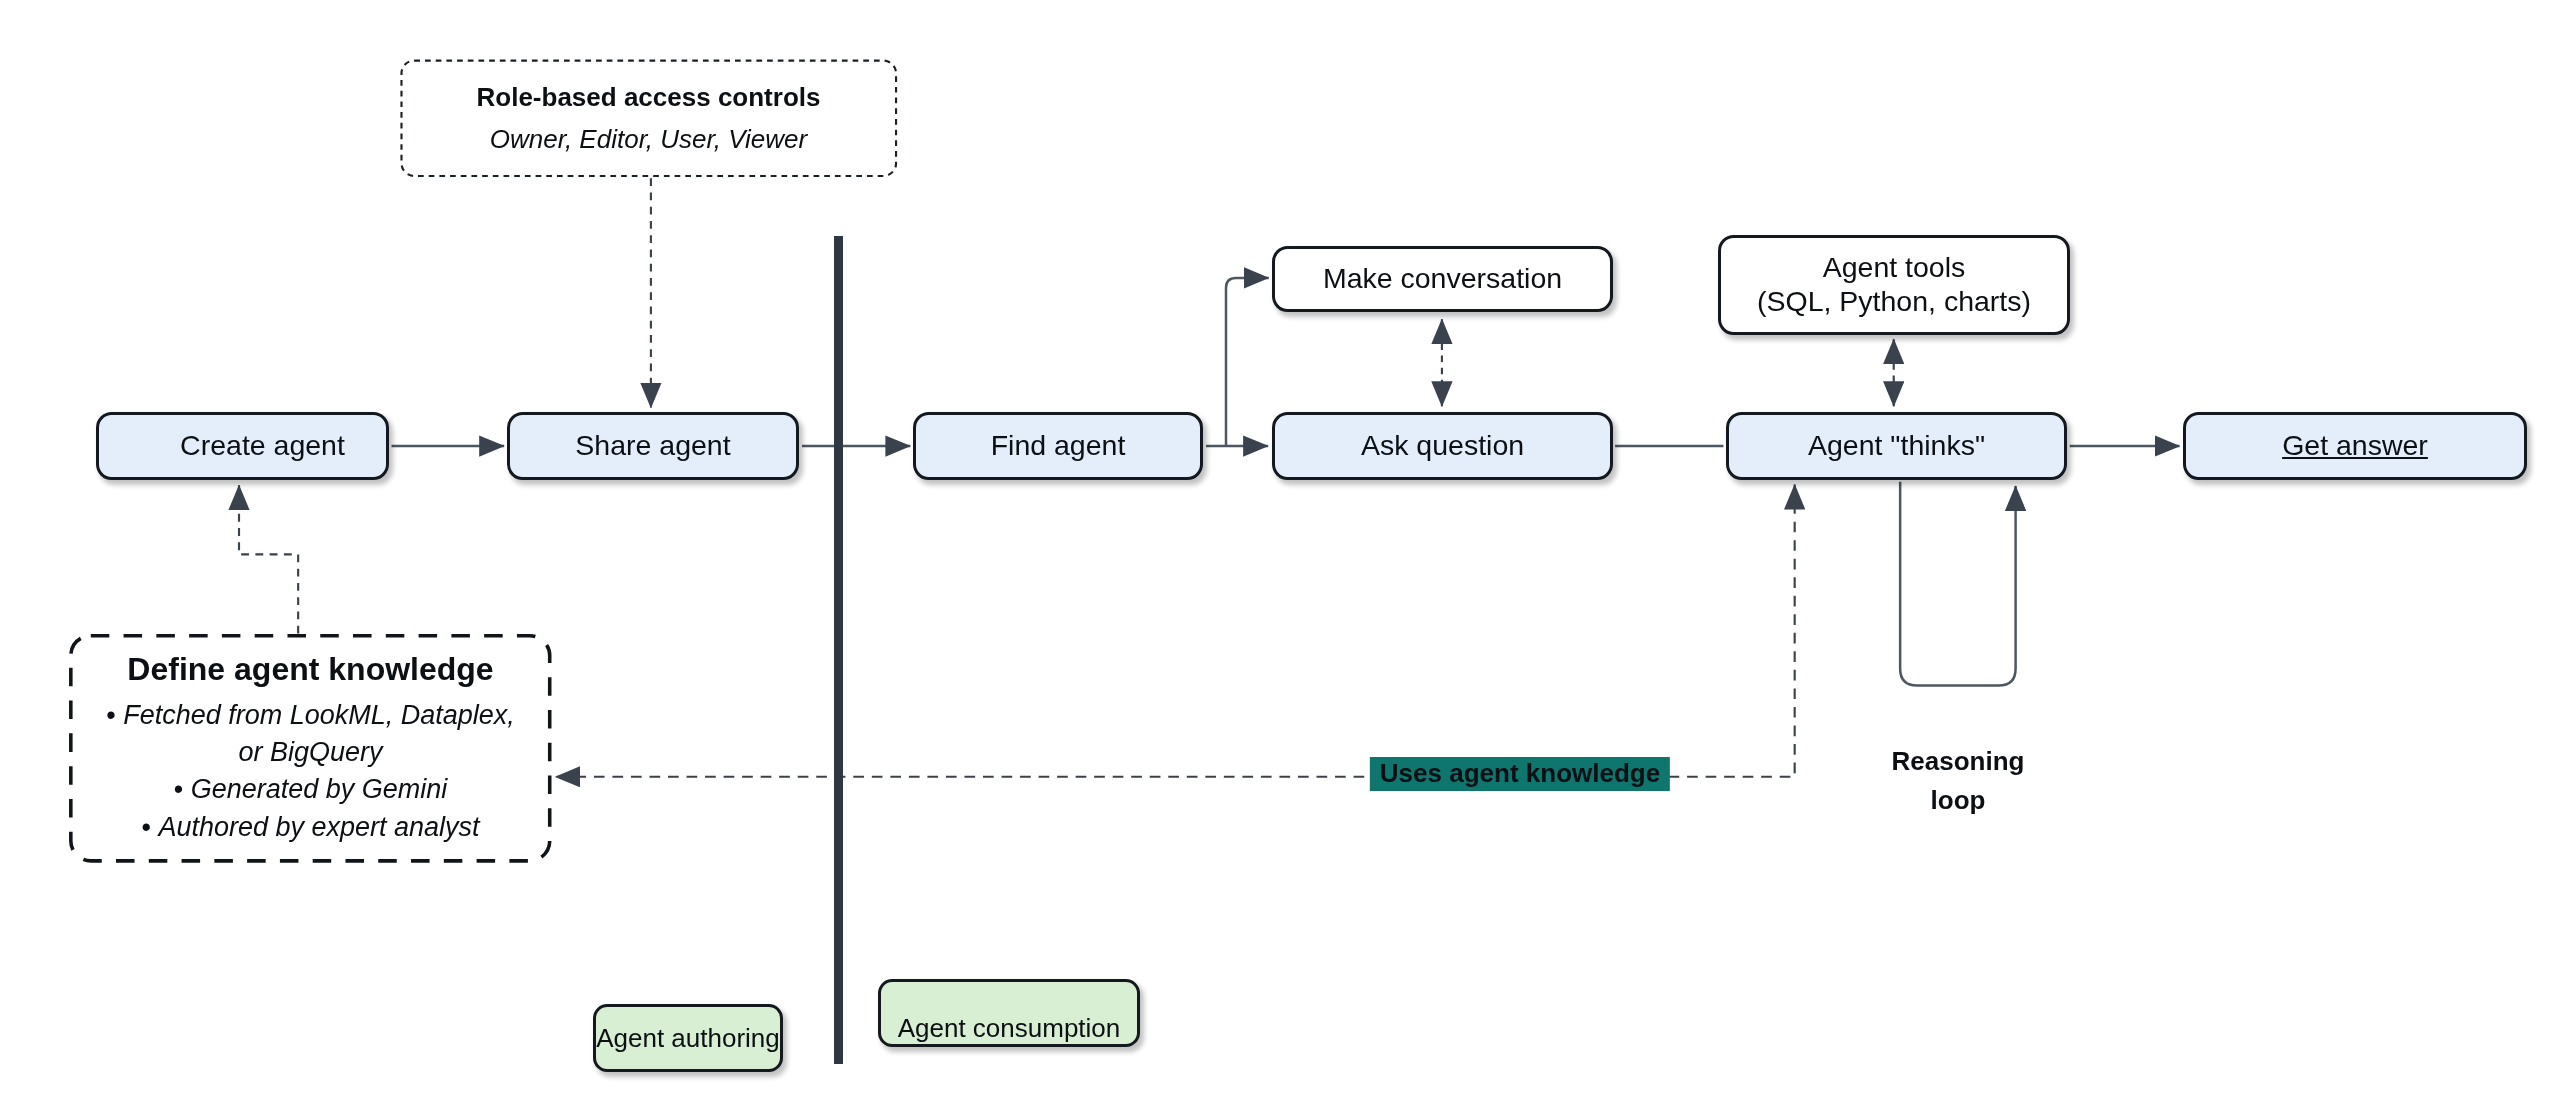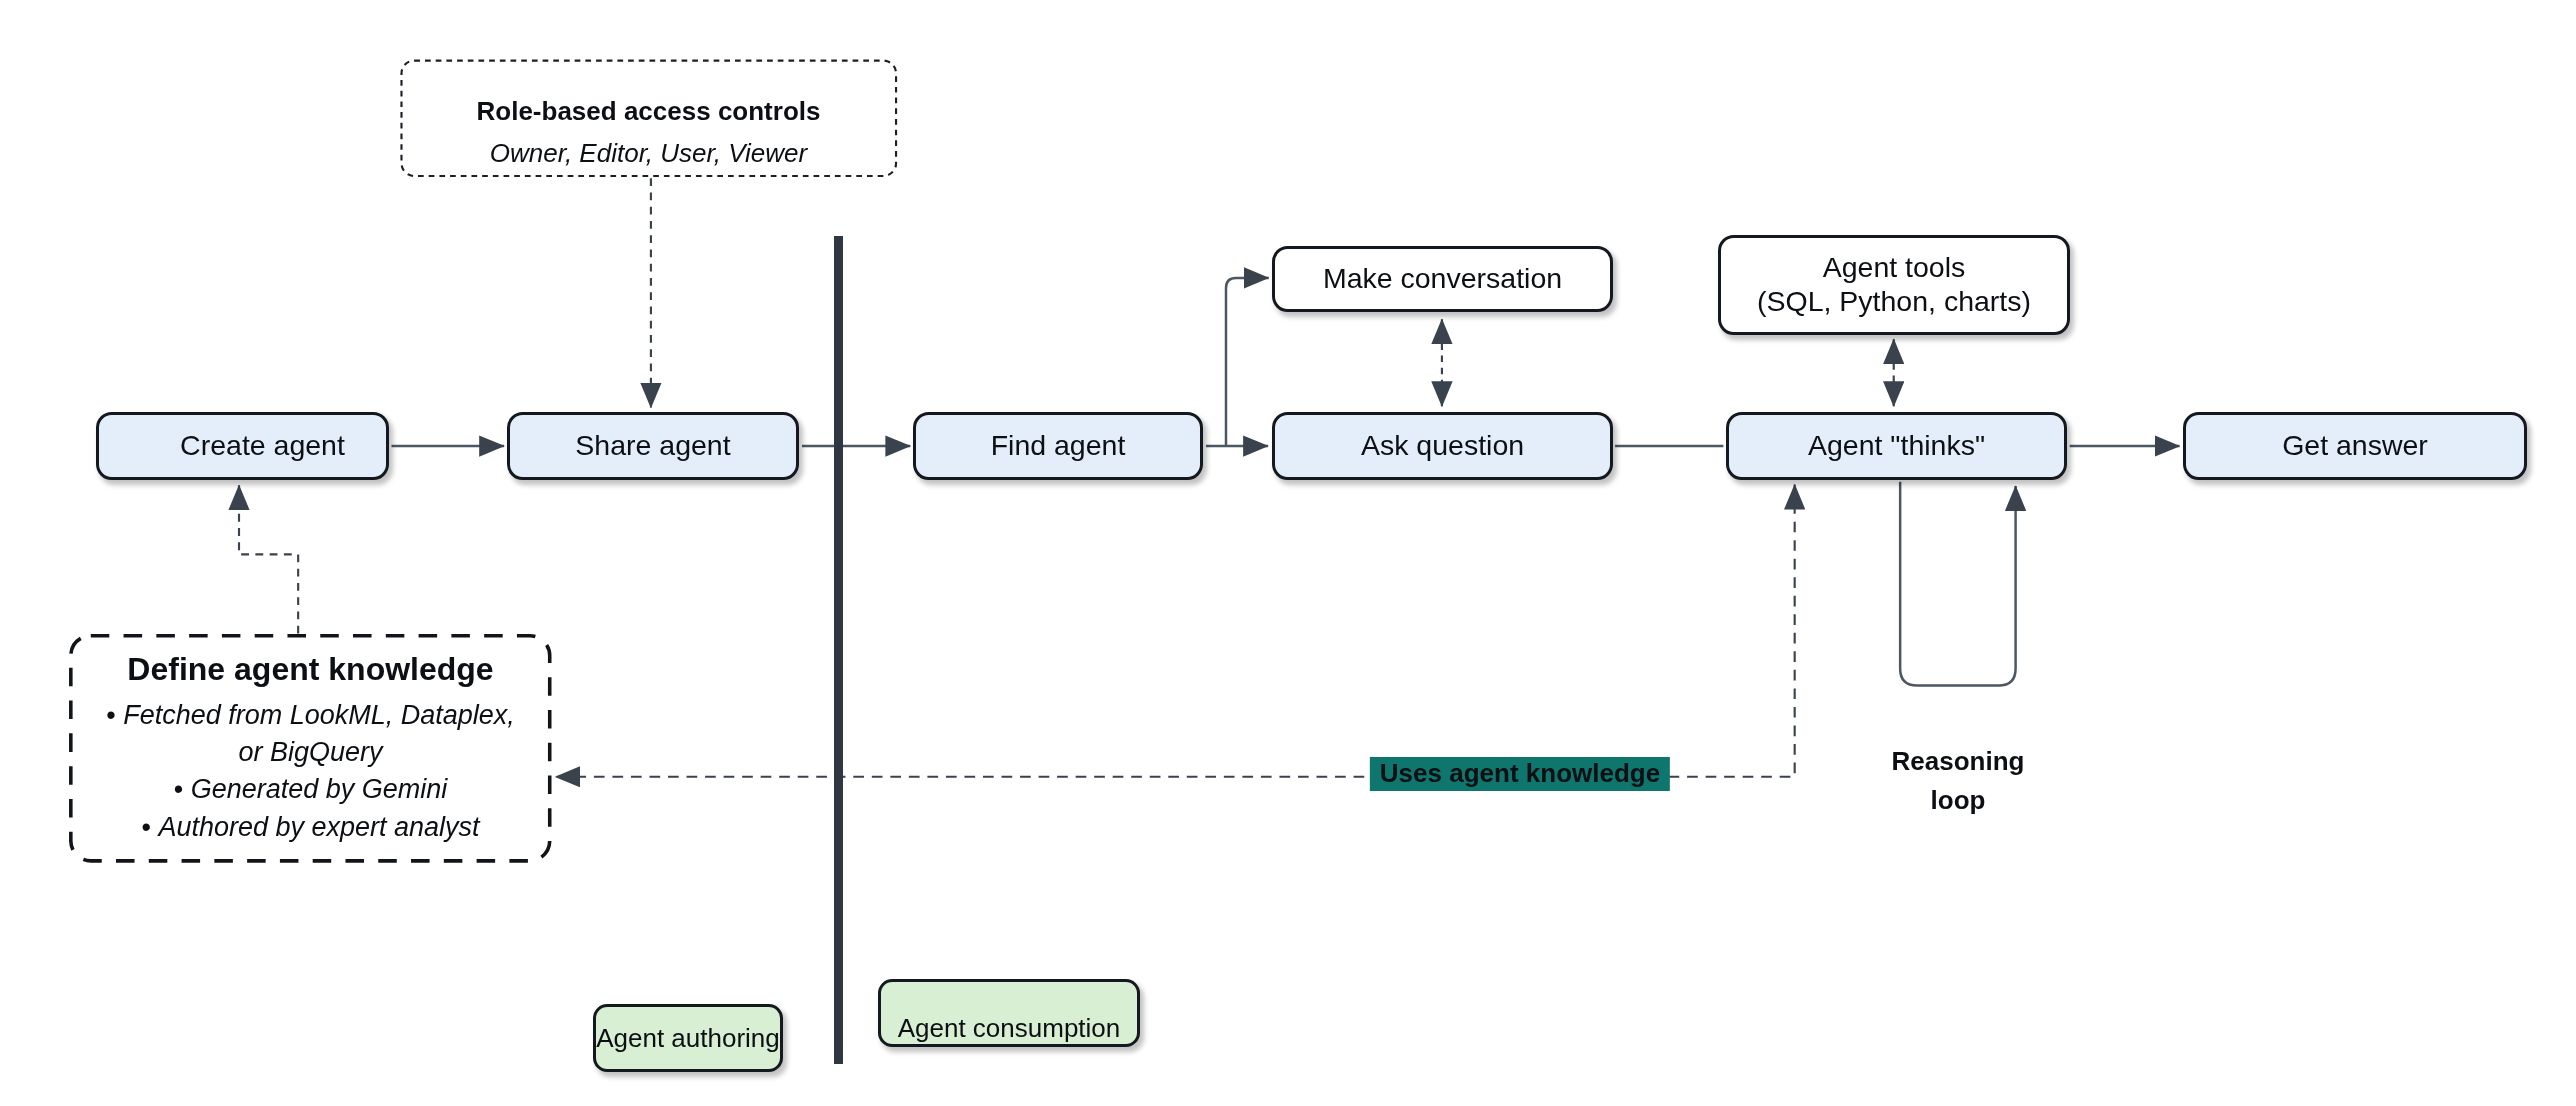--- a/index.html
+++ b/index.html
@@ -73,25 +73,25 @@
   <div class="node" style="left:1272px;top:412px;width:341px;height:68px;">
     <span>Ask question</span>
   </div>
   <div class="node white" style="left:1718px;top:235px;width:352px;height:100px;">
     <span>Agent tools</span>
     <span>(SQL, Python, charts)</span>
   </div>
   <div class="node" style="left:1726px;top:412px;width:341px;height:68px;">
     <span>Agent "thinks"</span>
   </div>
-  <div class="node" style="left:2183px;top:412px;width:344px;height:68px;">
+  <div class="node" style="left:2183px;top:412px;width:344px;height:68px;text-decoration:underline;">
     <span>Get answer</span>
   </div>
 
-  <div class="ann" style="left:401px;top:75px;width:495px;height:115px;">
+  <div class="ann" style="left:401px;top:61px;width:495px;height:115px;">
     <span class="t">Role-based access controls</span>
     <span class="s">Owner, Editor, User, Viewer</span>
   </div>
 
   <div class="ann kn" style="left:71px;top:636px;width:479px;height:225px;">
     <span class="t">Define agent knowledge</span>
     <span class="b">Fetched from LookML, Dataplex, or BigQuery</span>
     <span class="b">Generated by Gemini</span>
     <span class="b">Authored by expert analyst</span>
   </div>

